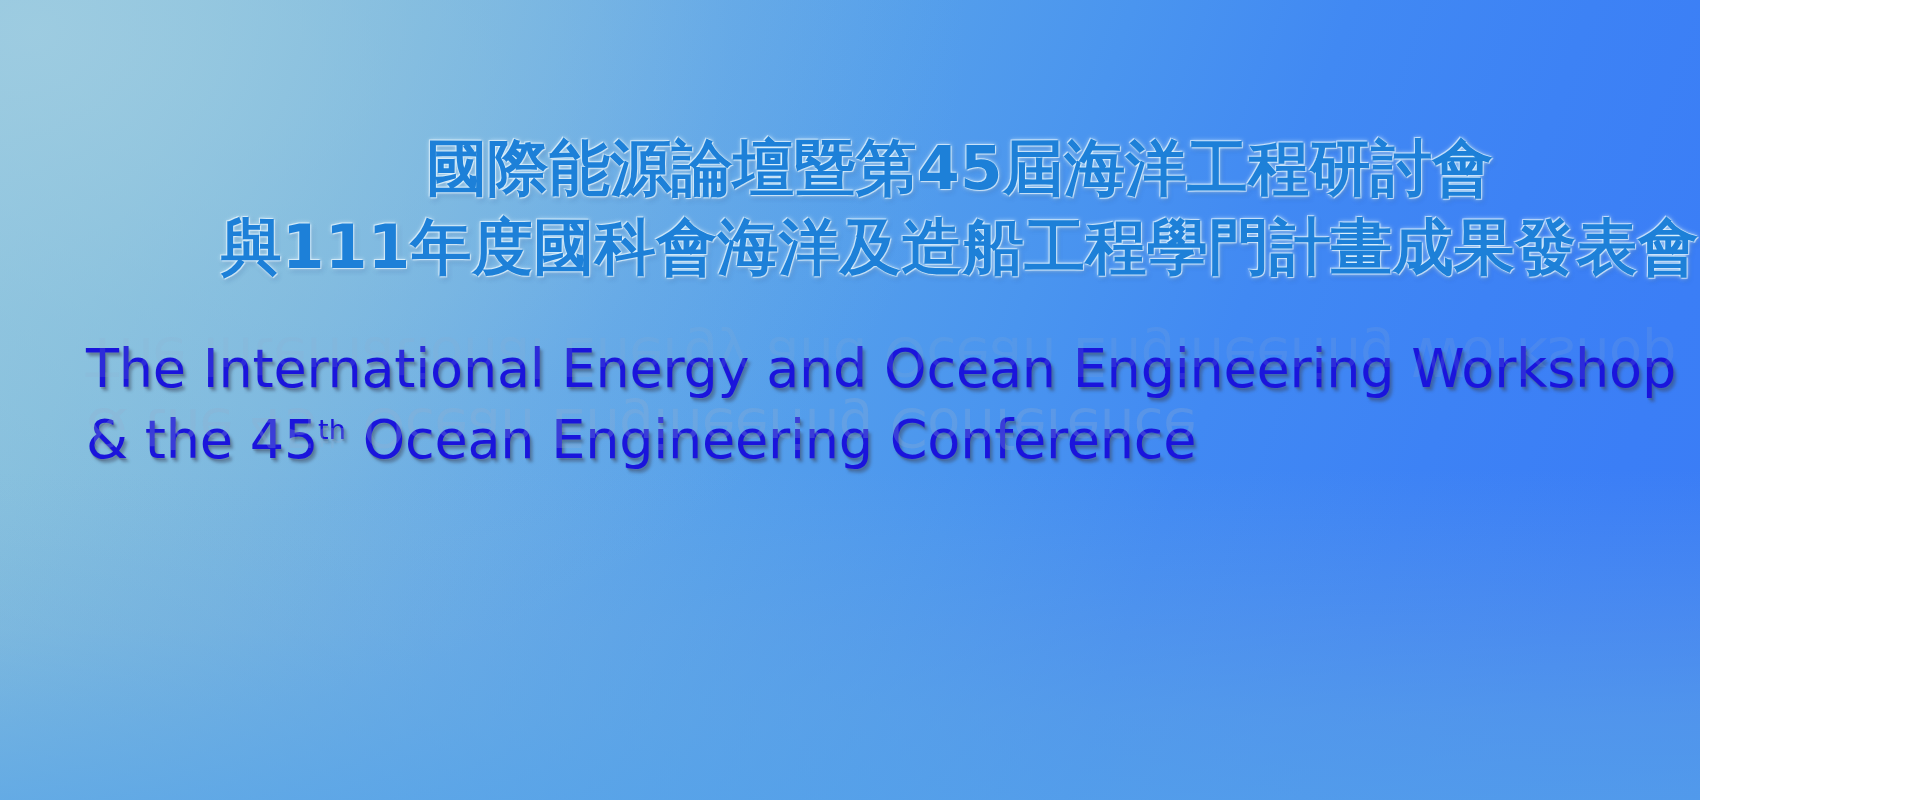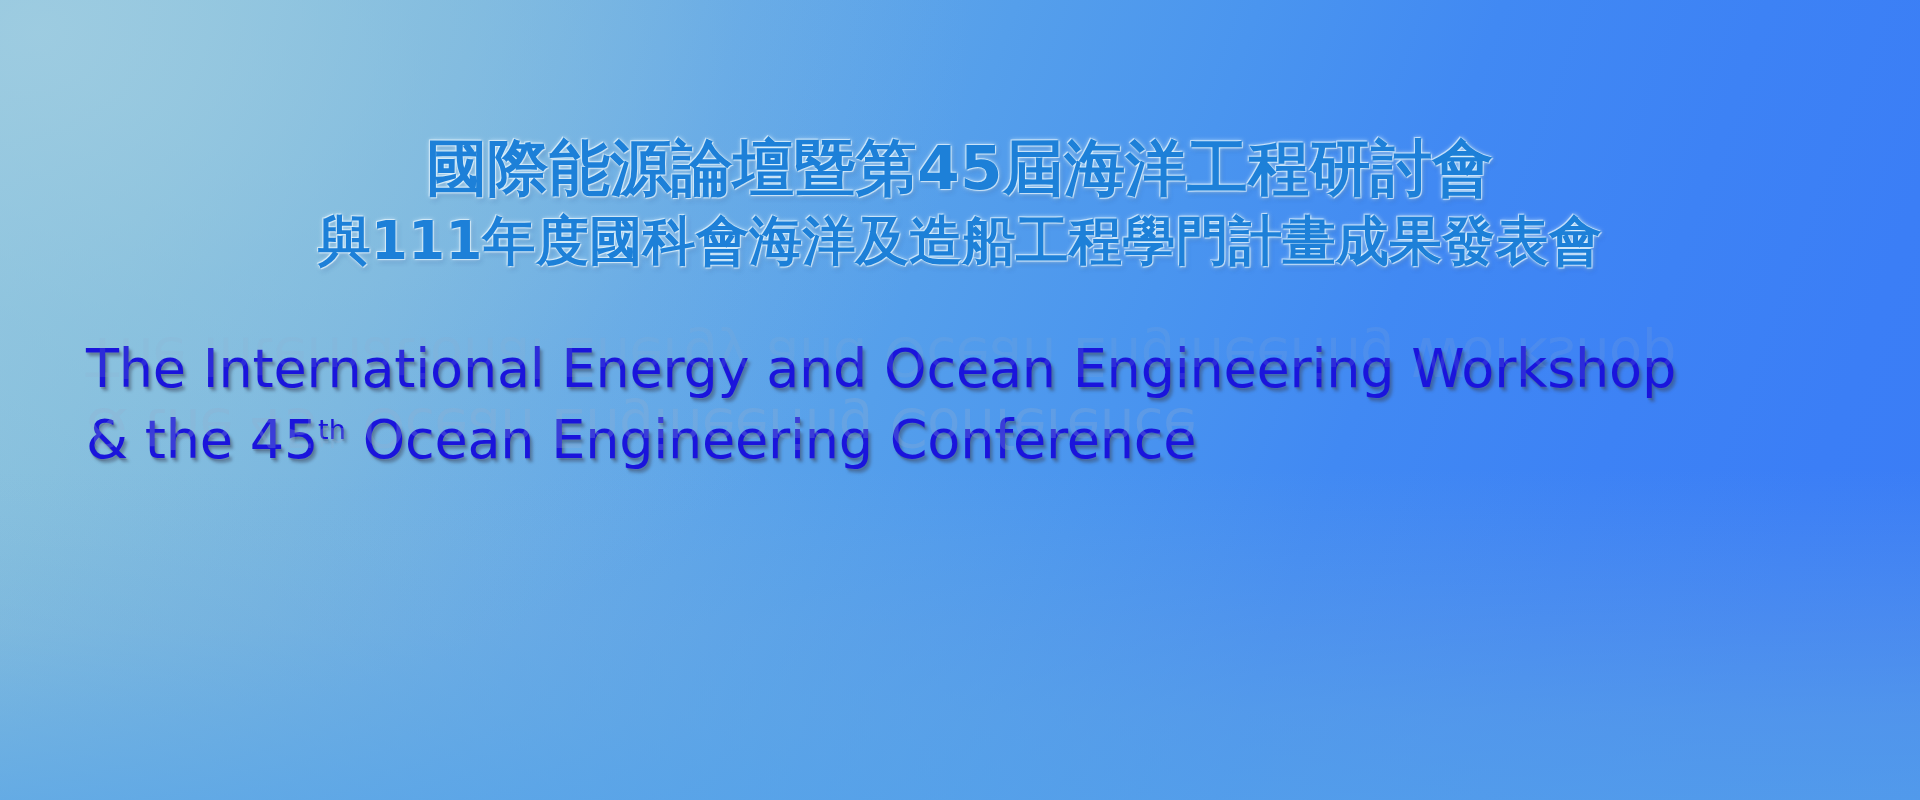--- a/index.html
+++ b/index.html
@@ -9,21 +9,21 @@
     width:1920px; height:800px;
     overflow:hidden;
   }
 
   body {
     font-family:"Liberation Sans", "DejaVu Sans", sans-serif;
   }
 
   #banner {
     position:relative;
-    width:1920px;
+    width:1700px;
     height:800px;
     overflow:hidden;
     background:
       linear-gradient(110deg,
         #8ec4de 0%,
         #84bedd 10%,
         #76b4e0 22%,
         #65a9e7 34%,
         #559feb 46%,
         #4a95ef 57%,
@@ -64,21 +64,21 @@
     letter-spacing:0.006em;
     text-shadow:
        0  0 2px rgba(232,248,255,0.95),
        0  0 5px rgba(215,242,255,0.90),
        1px 1px 0 rgba(255,255,255,0.55),
       -1px -1px 0 rgba(255,255,255,0.55),
        2px 3px 5px rgba(30,80,150,0.30);
   }
 
   #cjk-line-1 { font-size:61px; }
-  #cjk-line-2 { font-size:53px; }
+  #cjk-line-2 { font-size:61px; }
 
   
   #en-title {
     position:absolute;
     top:333px;
     left:86px;
     width:1500px;
     line-height:1.32;
   }
 

